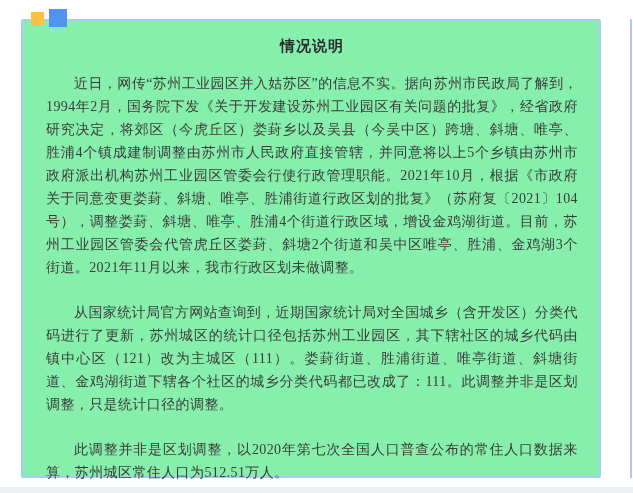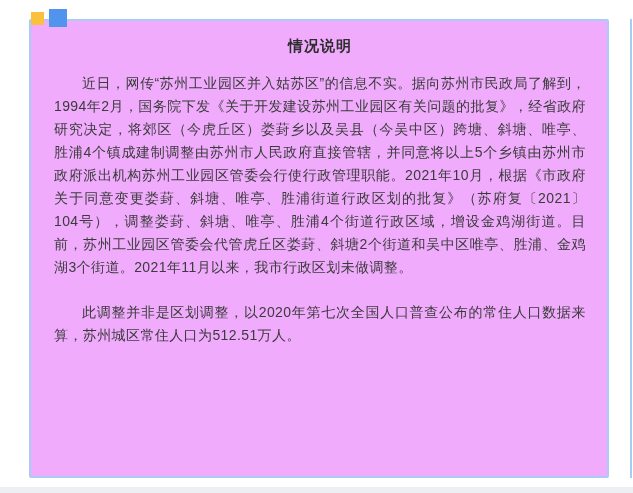--- a/index.html
+++ b/index.html
@@ -17,24 +17,23 @@
   .bottom-strip {
     position: absolute;
     left: 0; bottom: 0;
     width: 633px; height: 6px;
     background: #edeff2;
   }
   .notice-card {
     position: absolute;
     left: 21px; top: 19px;
     width: 580px; height: 459px;
-    background: #f0abfc;
+    background: #86efac;
     border: 2px solid #a9ccf4;
     border-radius: 2px;
-    margin-left: 8px;
   }
   .decor-square-yellow {
     position: absolute;
     left: 31px; top: 12px;
     width: 13px; height: 13px;
     z-index: 3;
   }
   .decor-square-blue {
     position: absolute;
     left: 49px; top: 9px;
@@ -59,37 +58,39 @@
     letter-spacing: 1px;
     margin-top: 1px;
   }
   .notice-body p {
     font-size: 14px;
     line-height: 23px;
     color: #3b3b3b;
     text-indent: 2em;
     text-align: justify;
     letter-spacing: 0.4px;
+    font-family: Liberation Serif, serif;
   }
   .notice-body p:first-child { margin-top: 16px; }
   .notice-body p + p { margin-top: 22px; }
 </style>
 </head>
 <body>
 
 <div class="viewport">
 
   <span class="decor-square-yellow" style="background:#f9c13d;"></span>
   <span class="decor-square-blue" style="background:#5094ee;"></span>
 
   <div class="notice-card">
     <div class="card-inner">
       <h1 class="notice-title">情况说明</h1>
       <div class="notice-body">
         <p>近日，网传“苏州工业园区并入姑苏区”的信息不实。据向苏州市民政局了解到，1994年2月，国务院下发《关于开发建设苏州工业园区有关问题的批复》，经省政府研究决定，将郊区（今虎丘区）娄葑乡以及吴县（今吴中区）跨塘、斜塘、唯亭、胜浦4个镇成建制调整由苏州市人民政府直接管辖，并同意将以上5个乡镇由苏州市政府派出机构苏州工业园区管委会行使行政管理职能。2021年10月，根据《市政府关于同意变更娄葑、斜塘、唯亭、胜浦街道行政区划的批复》（苏府复〔2021〕104号），调整娄葑、斜塘、唯亭、胜浦4个街道行政区域，增设金鸡湖街道。目前，苏州工业园区管委会代管虎丘区娄葑、斜塘2个街道和吴中区唯亭、胜浦、金鸡湖3个街道。2021年11月以来，我市行政区划未做调整。</p>
+        <p>从国家统计局官方网站查询到，近期国家统计局对全国城乡（含开发区）分类代码进行了更新，苏州城区的统计口径包括苏州工业园区，其下辖社区的城乡代码由镇中心区（121）改为主城区（111）。娄葑街道、胜浦街道、唯亭街道、斜塘街道、金鸡湖街道下辖各个社区的城乡分类代码都已改成了：111。此调整并非是区划调整，只是统计口径的调整。</p>
         <p>此调整并非是区划调整，以2020年第七次全国人口普查公布的常住人口数据来算，苏州城区常住人口为512.51万人。</p>
       </div>
     </div>
   </div>
 
   <div class="adjacent-card-edge"></div>
 
   <div class="bottom-strip"></div>
 
 </div>

